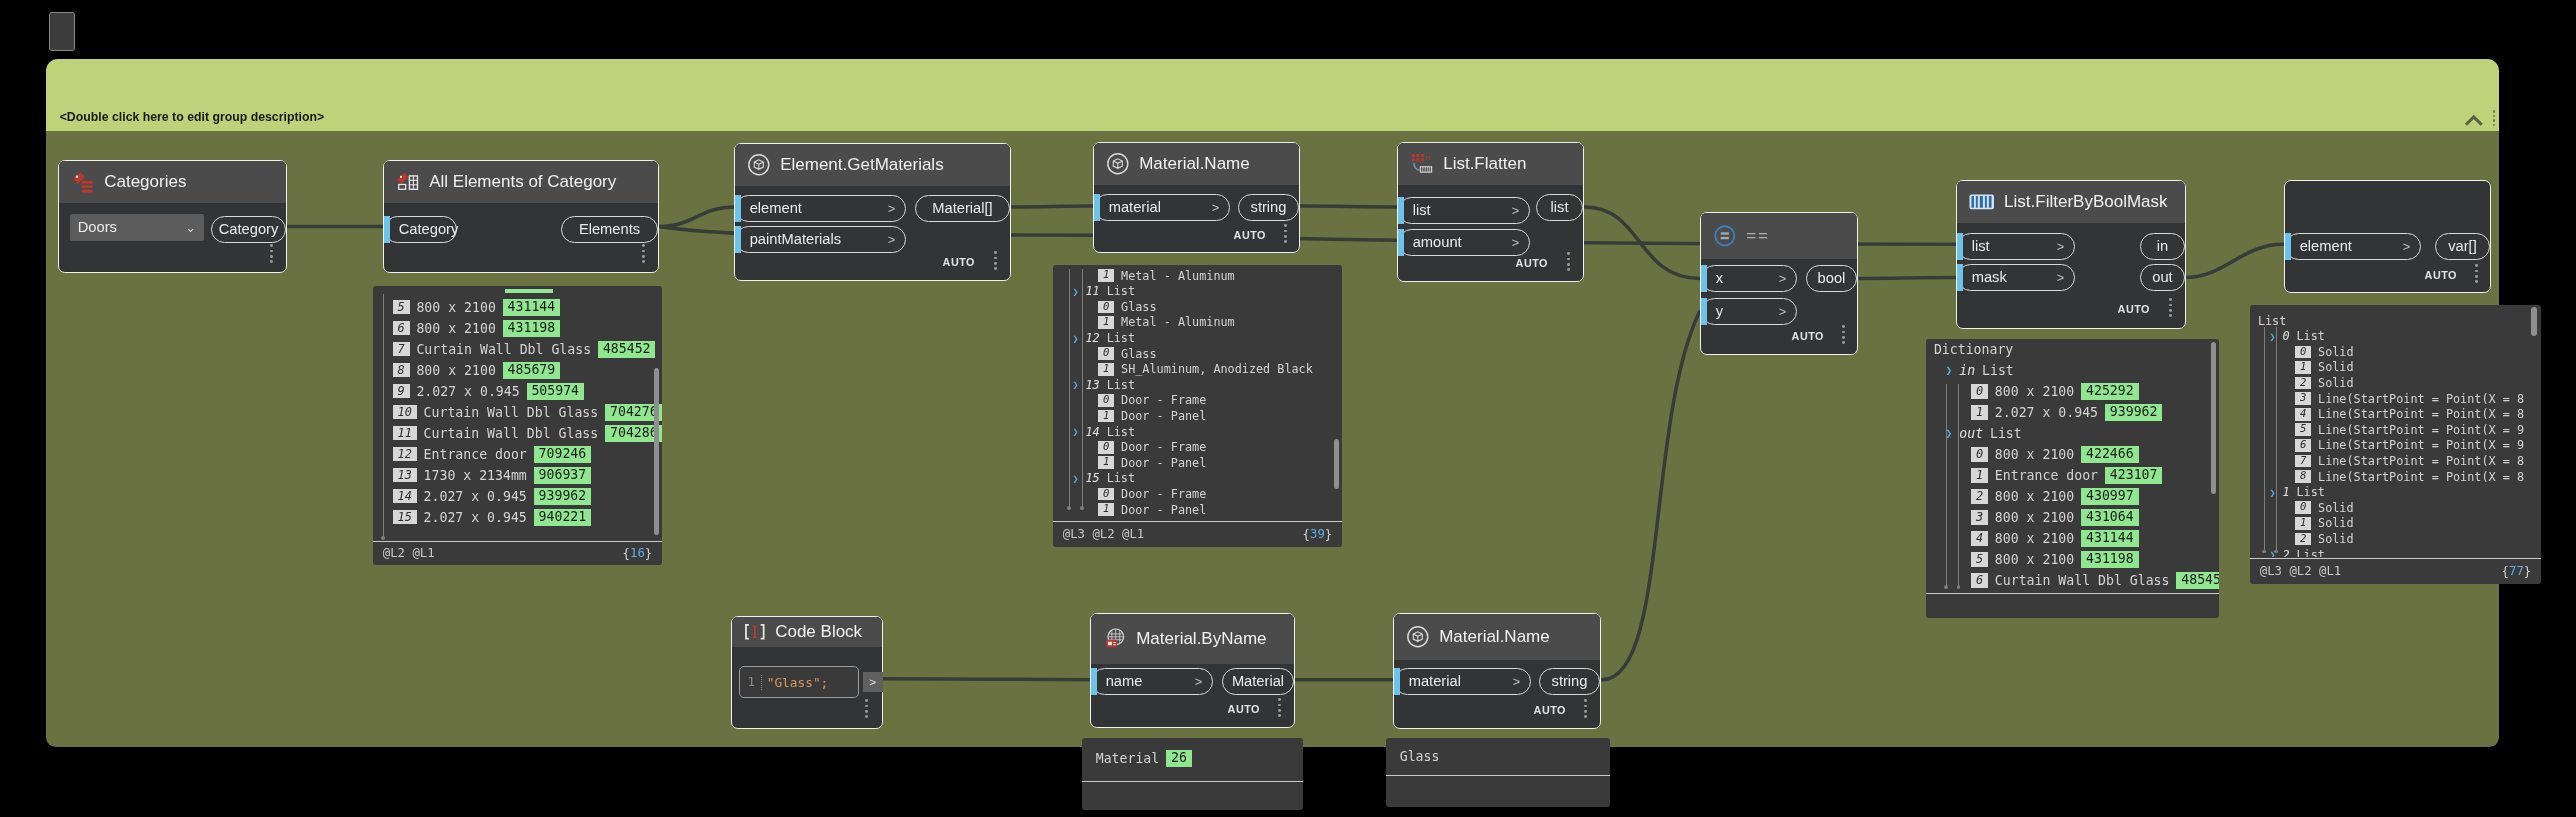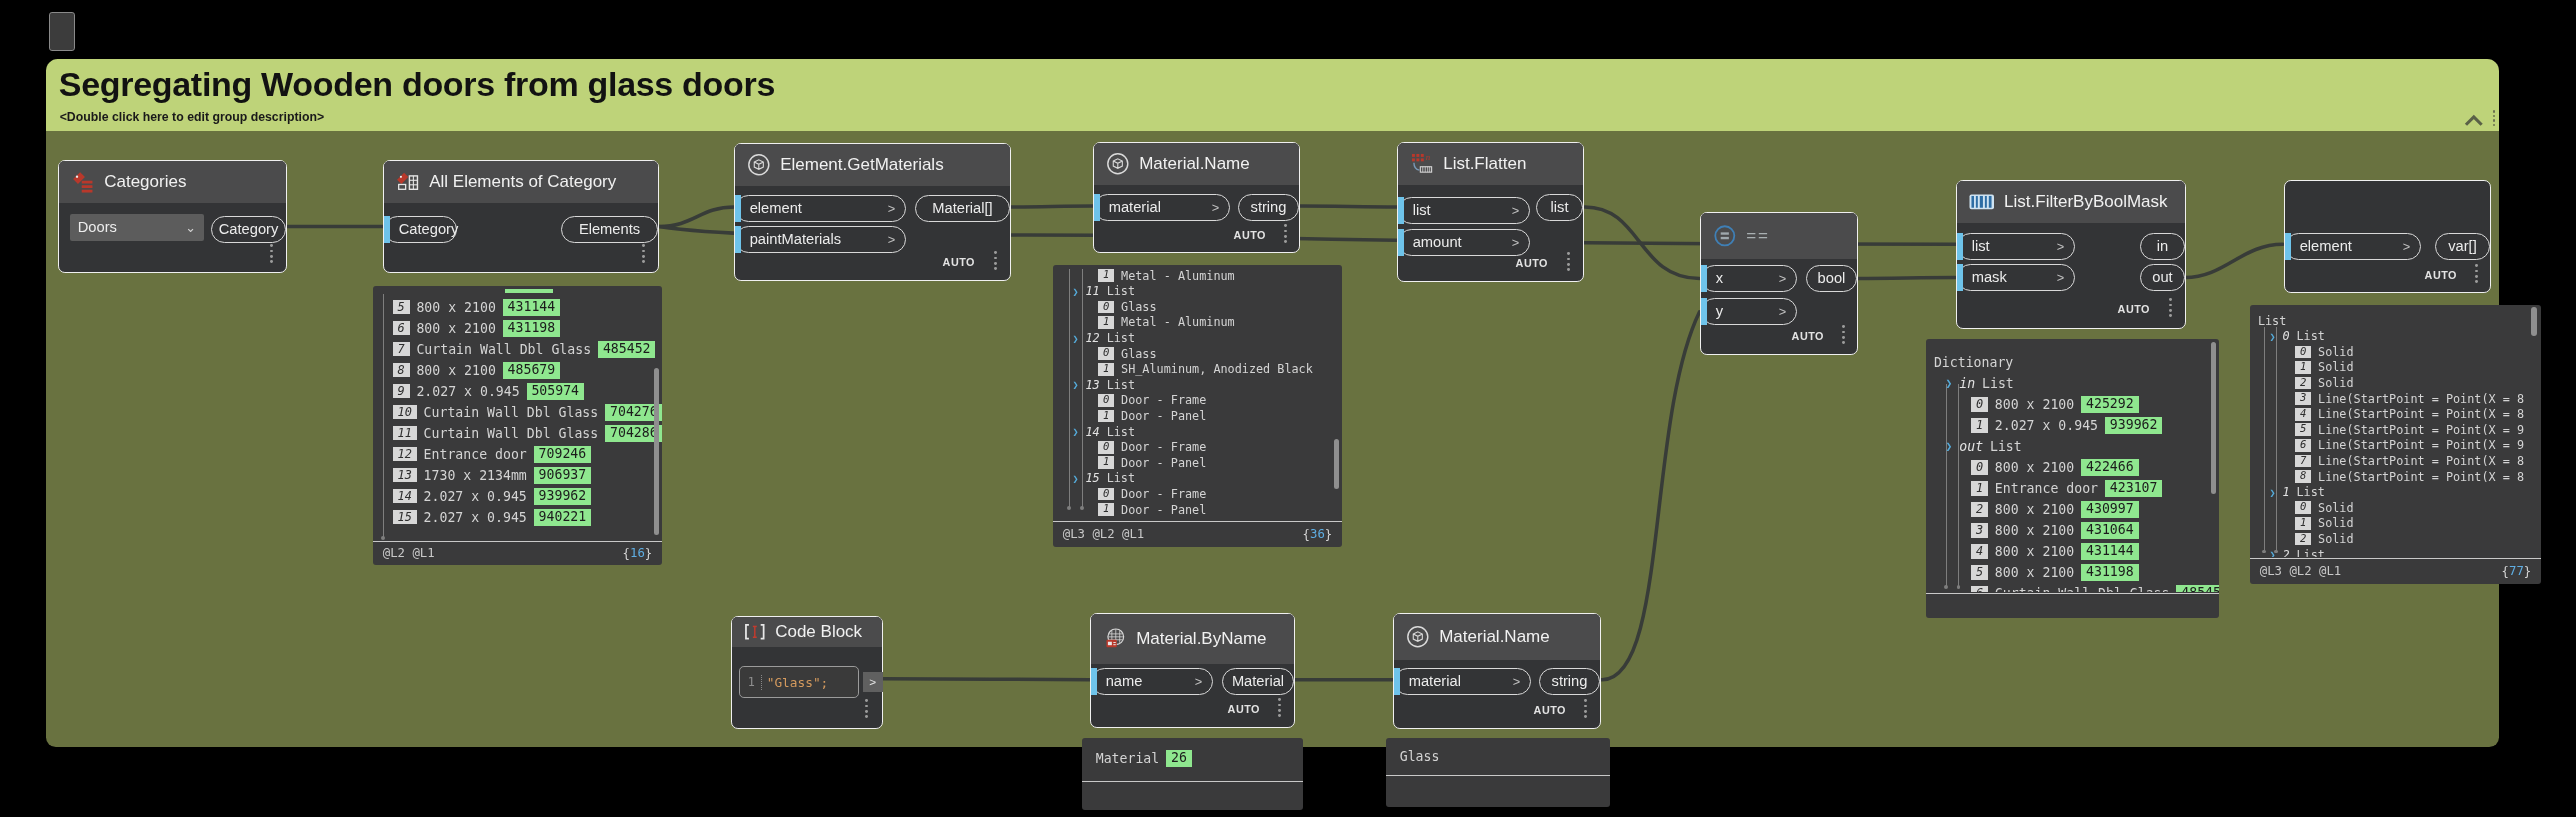--- a/index.html
+++ b/index.html
@@ -75,21 +75,20 @@
   .partial-badge{position:absolute;background:#8FE78F;}
 </style>
 </head>
 <body>
 
 <div class="page">
 
   <div class="stray"></div>
 
   <div class="group-header">
-    <div class="group-title">Segregating Wooden doors from glass doors</div>
     <div class="group-subtitle">&lt;Double click here to edit group description&gt;</div>
     <svg class="group-collapse" viewBox="0 0 20 12">
       <polyline points="2,10 10,2 18,10" stroke="#5a6147" stroke-width="3.2" fill="none"></polyline>
     </svg>
     <div class="group-kebab">
         <i></i>
         <i></i>
         <i></i>
         <i></i>
       </div>
@@ -576,28 +575,28 @@
           <span class="ptxt">Door - Frame</span>
         </div>
         <div class="prow" style="padding-left: 45px;">
           <span class="pidx">1</span>
           <span class="ptxt">Door - Panel</span>
         </div>
       </div>
     <div class="pscroll" style="top:174px;height:50px"></div>
     <div class="pfoot" style="height:26.5px">
       <span>@L3 @L2 @L1</span>
-      <span class="pfc"><span class="brace">{</span><span class="cnum">36</span><span class="brace">}</span></span>
+      <span class="pfc"><span class="brace">{</span><span class="cnum">39</span><span class="brace">}</span></span>
     </div>
   </div>
 
   <div class="preview" style="left:1926px;top:339px;width:293px;height:279px">
     <div class="treeline" style="left:19.6px;top:45px;height:202px"></div>
     <div class="treeline" style="left:32px;top:45px;height:202px"></div>
-    <div class="pbody rows-lg" style="height:253px;padding-top:13px">
+    <div class="pbody rows-lg" style="height:253px;padding-top:0">
         <div class="prow" style="padding-left: 7.9px;">
           <span class="ptxt">Dictionary</span>
         </div>
         <div class="prow" style="padding-left: 19.6px;">
           <span class="pchev">❯</span>
           <span class="pkey">in</span>
           <span class="ptxt">List</span>
         </div>
         <div class="prow" style="padding-left: 45px;">
           <span class="pidx">0</span>

